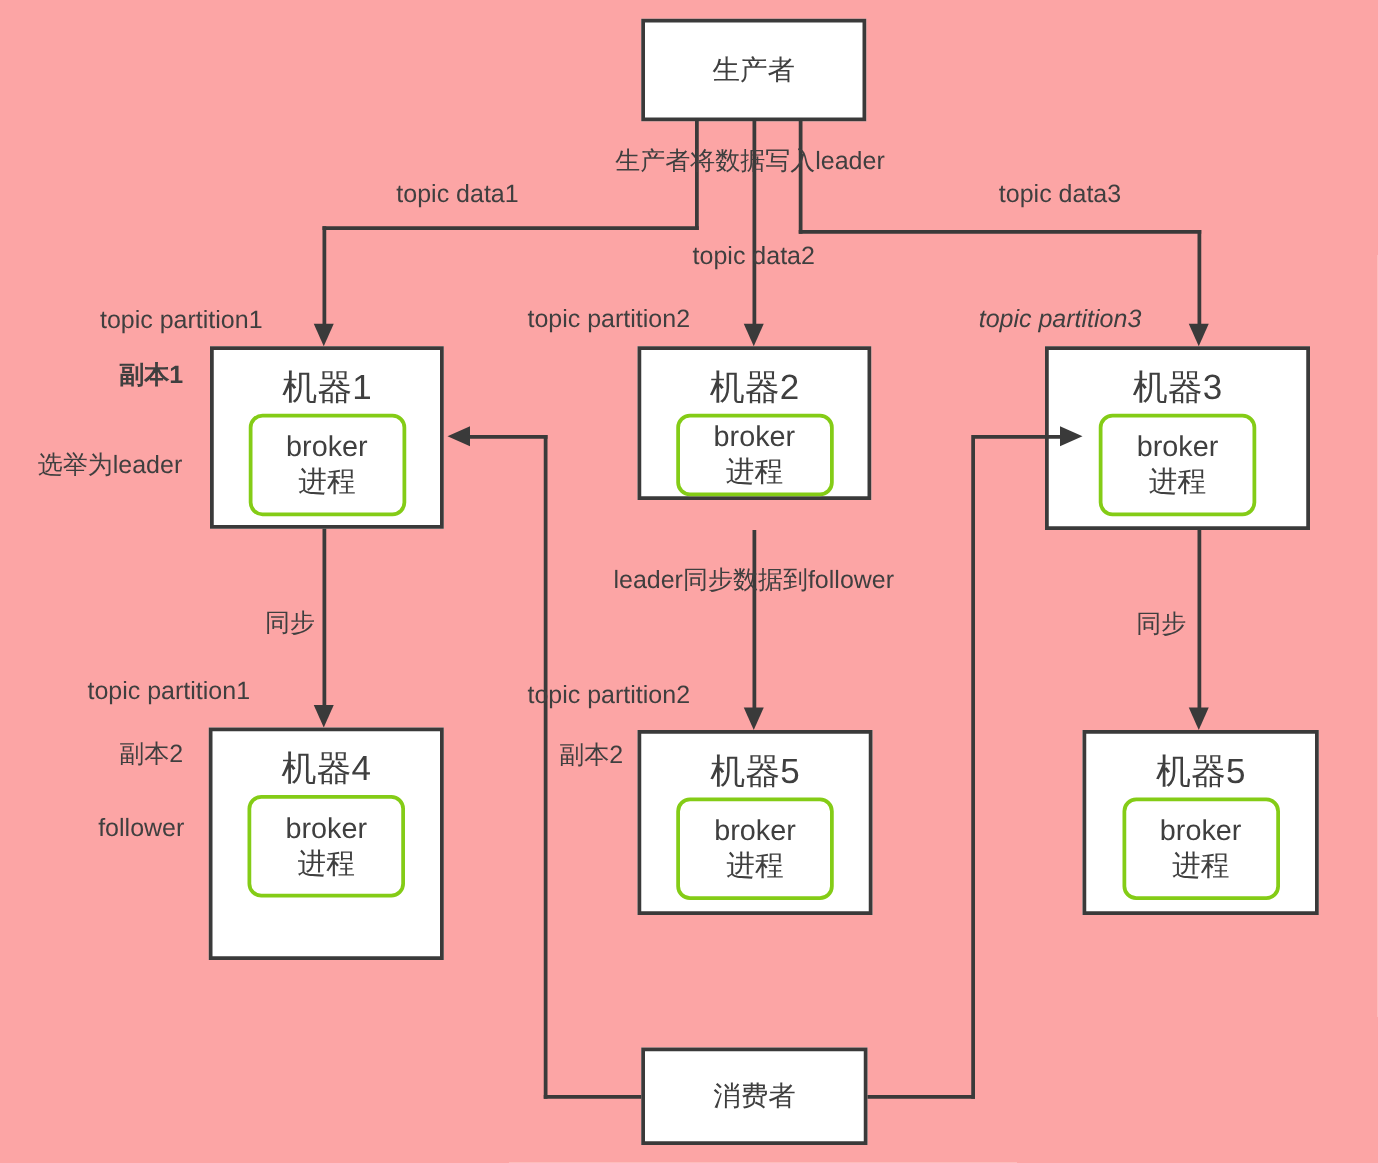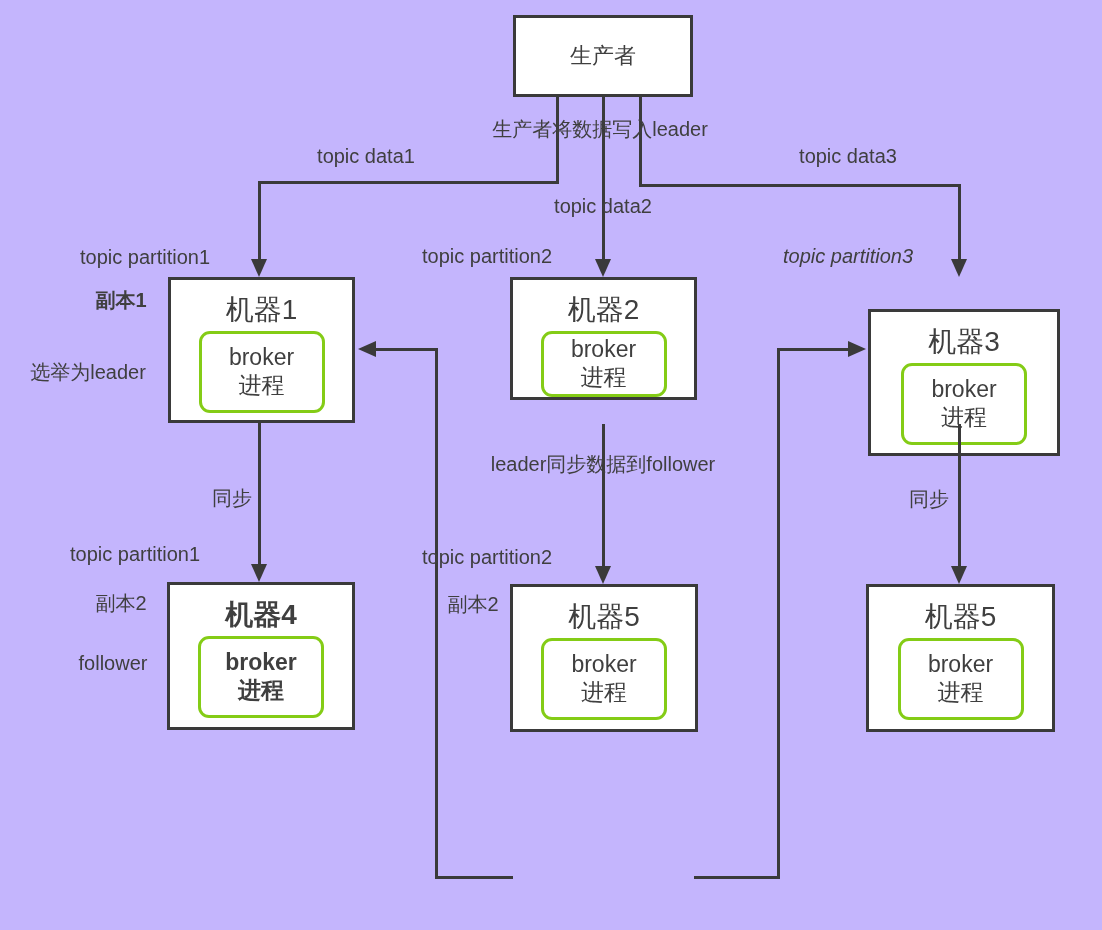--- a/index.html
+++ b/index.html
@@ -4,21 +4,21 @@
 <style>
   html, body { margin: 0; padding: 0; }
   body {
     font-family: "Liberation Sans", "DejaVu Sans", sans-serif;
     background: #ffffff;
   }
   .canvas {
     position: relative;
     width: 1102px;
     height: 930px;
-    background: #c4b5fd;
+    background: #fca5a5;
     overflow: hidden;
     color: #3f3f3f;
   }
   .box {
     position: absolute;
     box-sizing: border-box;
     border: 3px solid #3a3a3a;
     background: #ffffff;
     display: flex;
     align-items: center;
@@ -120,38 +120,38 @@
   </div>
 
   <div class="machine" style="left:510px; top:277px; width:187px; height:123px;">
     <div class="machine-title">机器2</div>
     <div class="broker">
       <div>broker</div>
       <div>进程</div>
     </div>
   </div>
 
-  <div class="machine" style="left:868px; top:277px; width:192px; height:147px;margin-top:32px;">
+  <div class="machine" style="left:836px; top:277px; width:212px; height:147px;">
     <div class="machine-title">机器3</div>
     <div class="broker">
       <div>broker</div>
       <div>进程</div>
     </div>
   </div>
 
   <div class="line" style="left:258px; top:423px; width:3px; height:143px;"></div>
   <div class="arrow arrow-down" style="left:251px; top:564px;"></div>
 
   <div class="line" style="left:602px; top:424px; width:3px; height:144px;"></div>
   <div class="arrow arrow-down" style="left:595px; top:566px;"></div>
 
   <div class="line" style="left:958px; top:424px; width:3px; height:144px;"></div>
   <div class="arrow arrow-down" style="left:951px; top:566px;"></div>
 
-  <div class="machine" style="left:167px; top:582px; width:188px; height:148px;font-weight:bold;">
+  <div class="machine" style="left:167px; top:582px; width:188px; height:186px;">
     <div class="machine-title">机器4</div>
     <div class="broker">
       <div>broker</div>
       <div>进程</div>
     </div>
   </div>
 
   <div class="machine" style="left:510px; top:584px; width:188px; height:148px;">
     <div class="machine-title">机器5</div>
     <div class="broker">
@@ -161,20 +161,23 @@
   </div>
 
   <div class="machine" style="left:866px; top:584px; width:189px; height:148px;">
     <div class="machine-title">机器5</div>
     <div class="broker">
       <div>broker</div>
       <div>进程</div>
     </div>
   </div>
 
+  <div class="box" style="left:513px; top:838px; width:181px; height:78px;">
+    <span>消费者</span>
+  </div>
 
   <div class="line" style="left:435px; top:876px; width:78px; height:3px;"></div>
   <div class="line" style="left:435px; top:348px; width:3px; height:531px;"></div>
   <div class="line" style="left:376px; top:348px; width:62px; height:3px;"></div>
   <div class="arrow arrow-left" style="left:358px; top:341px;"></div>
 
   <div class="line" style="left:694px; top:876px; width:86px; height:3px;"></div>
   <div class="line" style="left:777px; top:348px; width:3px; height:531px;"></div>
   <div class="line" style="left:780px; top:348px; width:68px; height:3px;"></div>
   <div class="arrow arrow-right" style="left:848px; top:341px;"></div>

